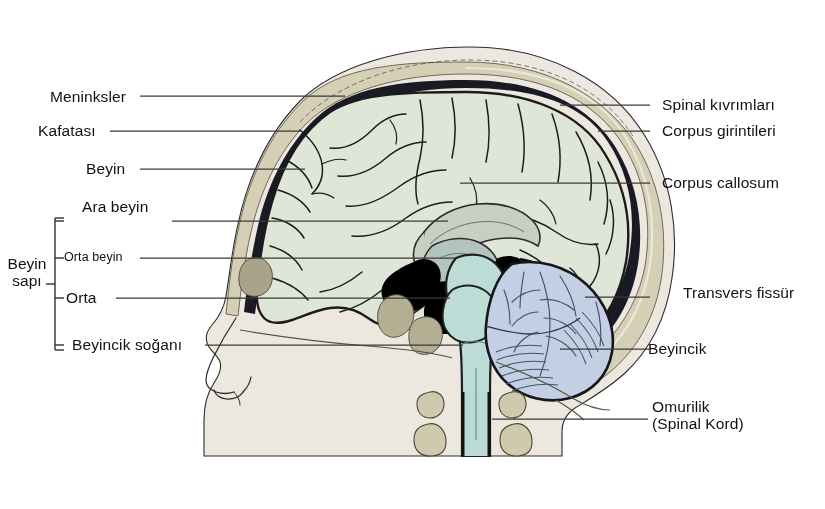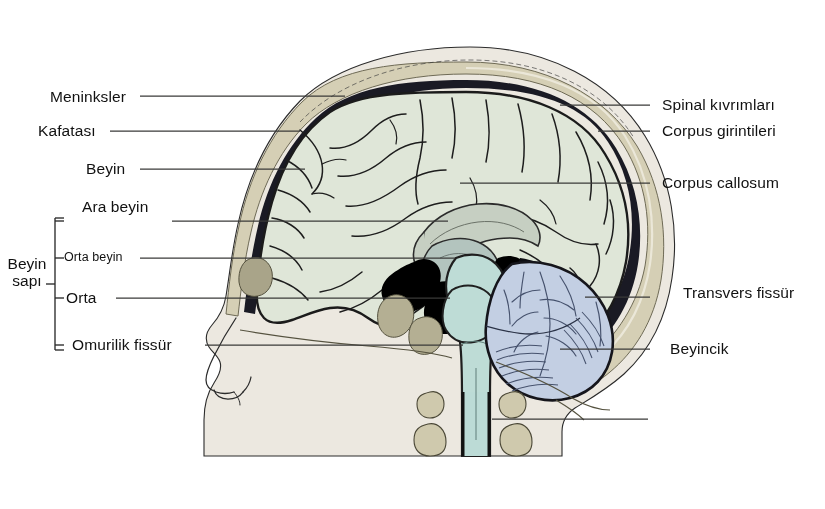--- a/index.html
+++ b/index.html
@@ -282,27 +282,29 @@
 
   </svg>
 
   <div id="left-labels">
       <div class="lbl l" style="left: 50px; top: 88px;">Meninksler</div>
       <div class="lbl l" style="left: 38px; top: 122px;">Kafatası</div>
       <div class="lbl l" style="left: 86px; top: 160px;">Beyin</div>
       <div class="lbl l" style="left: 82px; top: 198px;">Ara beyin</div>
       <div class="lbl l sm" style="left: 64px; top: 250px;">Orta beyin</div>
       <div class="lbl l" style="left: 66px; top: 289px;">Orta</div>
-      <div class="lbl l" style="left: 72px; top: 336px;">Omurilik fissür</div>
+      <div class="lbl l" style="left: 72px; top: 336px;">Beyincik soğanı</div>
     </div>
   <div id="right-labels">
       <div class="lbl r" style="left: 662px; top: 96px;">Spinal kıvrımları</div>
       <div class="lbl r" style="left: 662px; top: 122px;">Corpus girintileri</div>
       <div class="lbl r" style="left: 662px; top: 174px;">Corpus callosum</div>
       <div class="lbl r" style="left: 662px; top: 284px; margin-left: 21px;">Transvers fissür</div>
-      <div class="lbl r" style="left: 670px; top: 340px;">Beyincik</div>
+      <div class="lbl r" style="left: 648px; top: 340px;">Beyincik</div>
     </div>
 
   <div class="brace-txt" id="brace-text" style="left: 4px; top: 255px; width: 46px;">Beyin
 sapı</div>
 
+  <div class="lbl r" id="cord-label" style="left: 652px; top: 398px; text-align: left;">Omurilik
+(Spinal Kord)</div>
 
 </div>
 
 </body></html>

